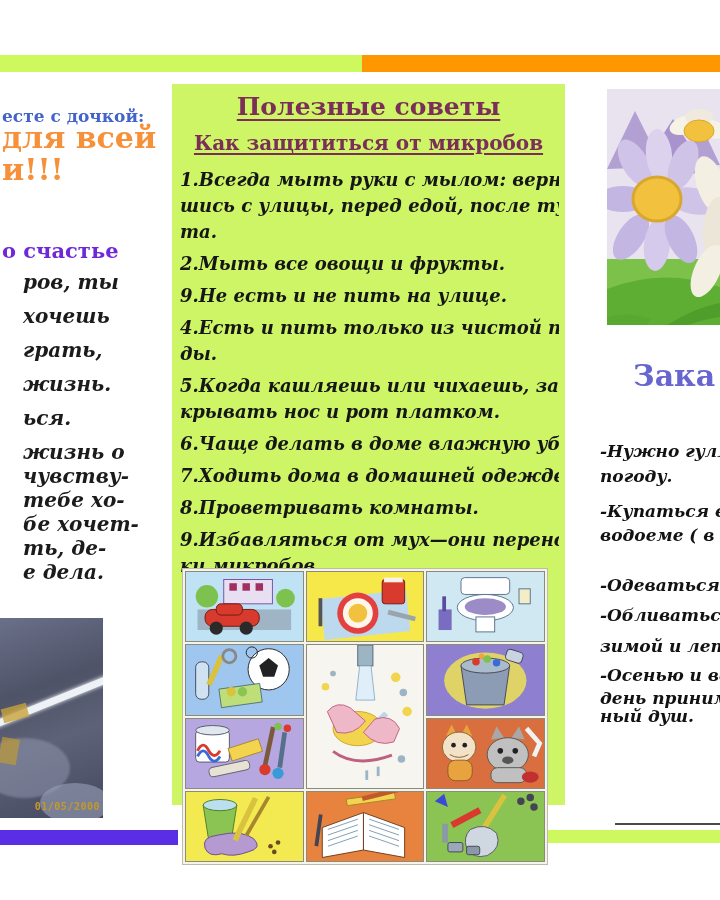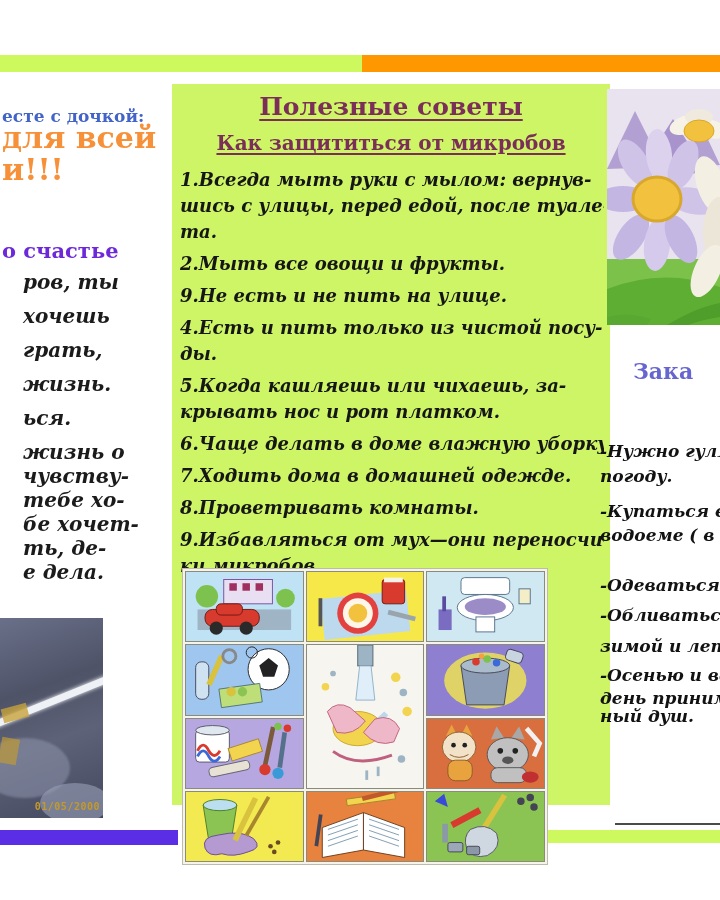--- a/index.html
+++ b/index.html
@@ -34,21 +34,21 @@
   .photo .chalk{position:absolute;left:-18px;top:78px;width:150px;height:7px;background:#eef2f6;
          transform:rotate(-22deg);box-shadow:0 0 4px #ffffff;}
   .photo .ymark1{position:absolute;left:2px;top:88px;width:26px;height:14px;background:#c7a33c;
          transform:rotate(-15deg);opacity:.8;}
   .photo .ymark2{position:absolute;left:0px;top:120px;width:18px;height:26px;background:#bd9a36;
          transform:rotate(10deg);opacity:.7;}
   .photo .datestamp{position:absolute;right:3px;bottom:6px;font-size:10px;font-weight:bold;
          color:#c49a2c;font-family:"DejaVu Sans Mono",monospace;letter-spacing:0.5px;}
 
   
-  .panel{position:absolute;left:172px;top:84px;width:438px;height:721px;background:#cdf566;}
+  .panel{position:absolute;left:172px;top:84px;width:393px;height:721px;background:#cdf566;}
   .panel-title{margin-top:8px;text-align:center;font-size:25px;font-weight:bold;color:#7b2e58;
          text-decoration:underline;text-underline-offset:4px;}
   .panel-sub{margin-top:10px;text-align:center;font-size:20px;font-weight:bold;color:#7b2e58;
          text-decoration:underline;text-underline-offset:3px;}
   .tips{margin-top:12px;padding:0 6px 0 8px;font-size:18px;font-weight:bold;font-style:italic;color:#161616;}
   .tip{margin-bottom:6px;}
   .tip .tl{line-height:26px;white-space:nowrap;overflow:hidden;}
 
   
   .illu{position:absolute;left:182px;top:568px;width:366px;height:297px;background:#f6f3ea;
@@ -65,21 +65,21 @@
   .c-trash{background:#8f7fd0;}
   .c-paint{background:#b6a7e0;}
   .c-pets{background:#d96f3f;}
   .c-sand{background:#f3ea52;}
   .c-book{background:#e8833f;}
   .c-garden{background:#8cc454;}
 
   
   .flowers{position:absolute;left:607px;top:89px;width:113px;height:236px;overflow:hidden;}
   .rc-heading{position:absolute;left:633px;top:358px;white-space:nowrap;
-        font-size:22px;font-weight:bold;color:#6765cf;}
+        font-size:30px;font-weight:bold;color:#6765cf;}
   .rc-lines{position:absolute;left:600px;top:0;width:130px;}
   .rc-lines .rl{position:absolute;white-space:nowrap;font-size:17px;font-weight:bold;
         font-style:italic;color:#121212;}
   .rl:nth-child(1){top:441px;}
   .rl:nth-child(2){top:466px;}
   .rl:nth-child(3){top:501px;}
   .rl:nth-child(4){top:525px;}
   .rl:nth-child(5){top:575px;}
   .rl:nth-child(6){top:605px;}
   .rl:nth-child(7){top:636px;}

